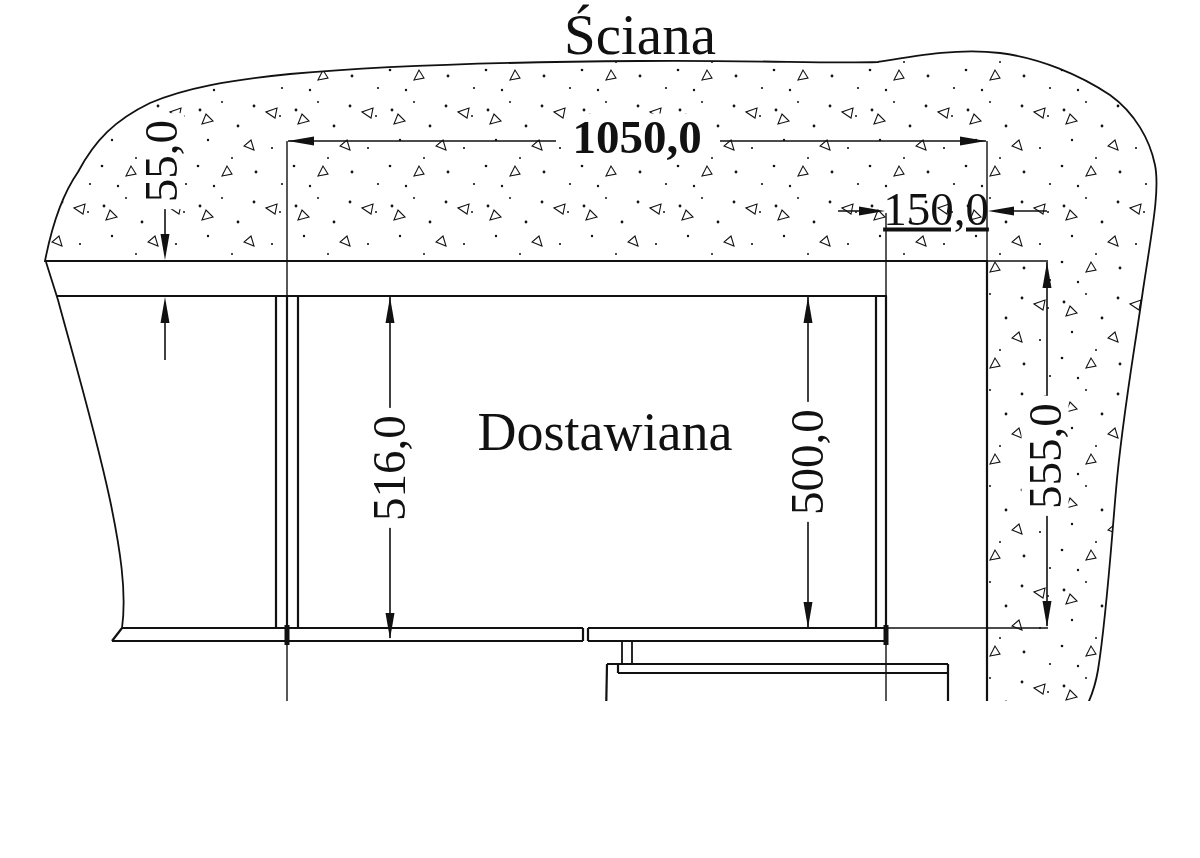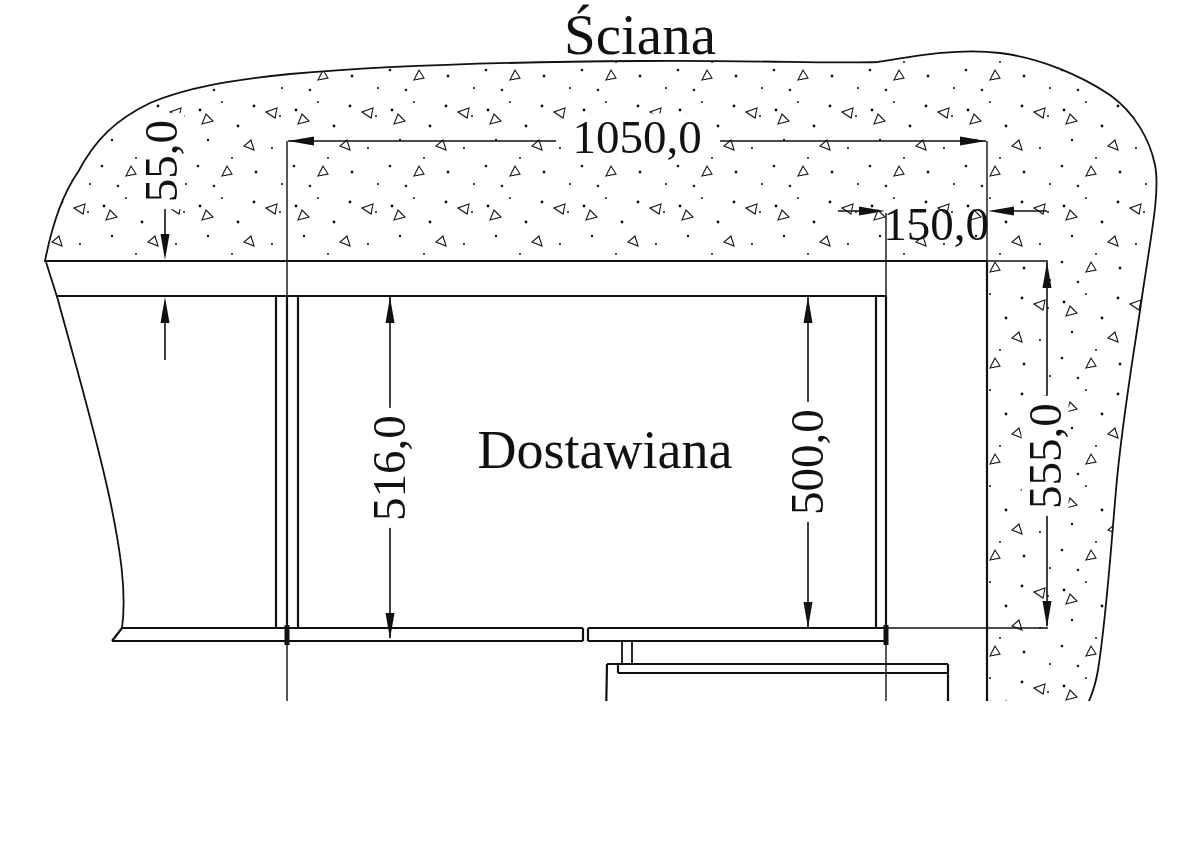--- a/index.html
+++ b/index.html
@@ -147,25 +147,25 @@
       <path d="M288,828 H526 M646,828 H886" fill="none" stroke-width="1.6"></path>
       <path d="M288,828 L314,823.5 L314,832.5 Z" stroke="none"></path>
       <path d="M887,828 L861,823.5 L861,832.5 Z" stroke="none"></path>
       <path d="M287,625 V645" fill="none" stroke-width="5"></path>
       <path d="M886,625 V645" fill="none" stroke-width="5"></path>
     </g>
   </svg>
 
   <div class="lbl title" style="left:640px;top:34px;">Ściana</div>
 
-  <div class="lbl unit" style="left:605px;top:450px;">Dostawiana</div>
+  <div class="lbl unit" style="left:605px;top:432px;">Dostawiana</div>
 
-  <div class="lbl dim gapbg" style="left:637px;top:137px;">1050,0</div>
+  <div class="lbl dim gapbg" style="left:637px;top:137px;font-weight:bold;">1050,0</div>
 
-  <div class="lbl dim" style="left:936px;top:224px;">150,0</div>
+  <div class="lbl dim" style="left:936px;top:209px;text-decoration:underline;">150,0</div>
 
   <div class="lbl dim vert gapbg" style="left:161px;top:161px;">55,0</div>
 
   <div class="lbl dim vert gapbg" style="left:389px;top:468px;">516,0</div>
 
   <div class="lbl dim vert gapbg" style="left:807px;top:462px;">500,0</div>
 
   <div class="lbl dim vert gapbg" style="left:1045px;top:456px;">555,0</div>
 
 </div>

